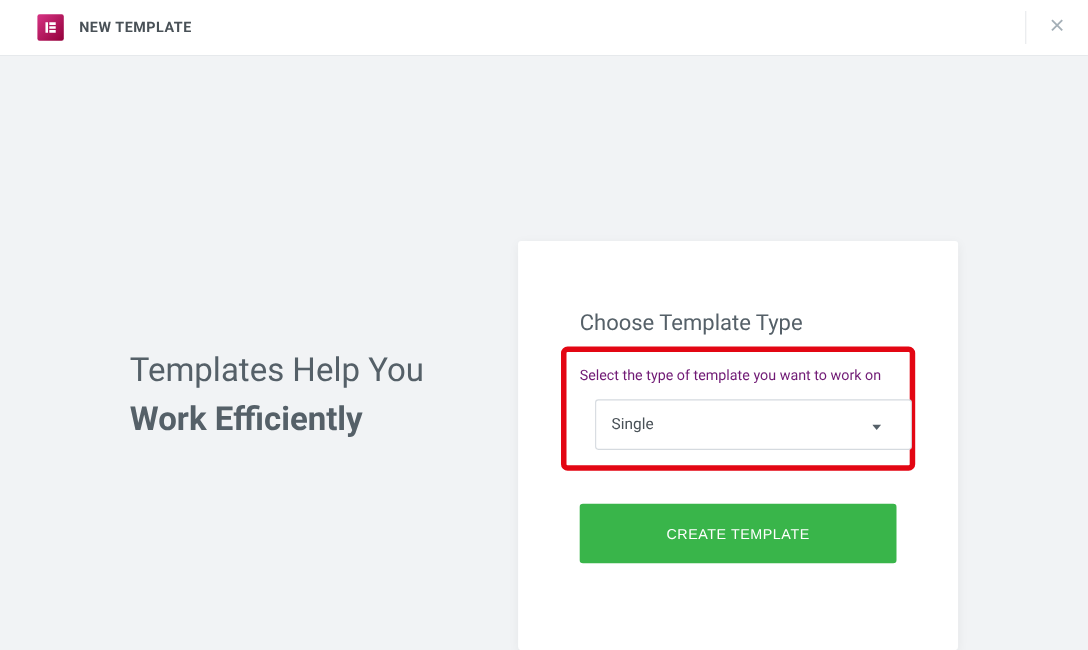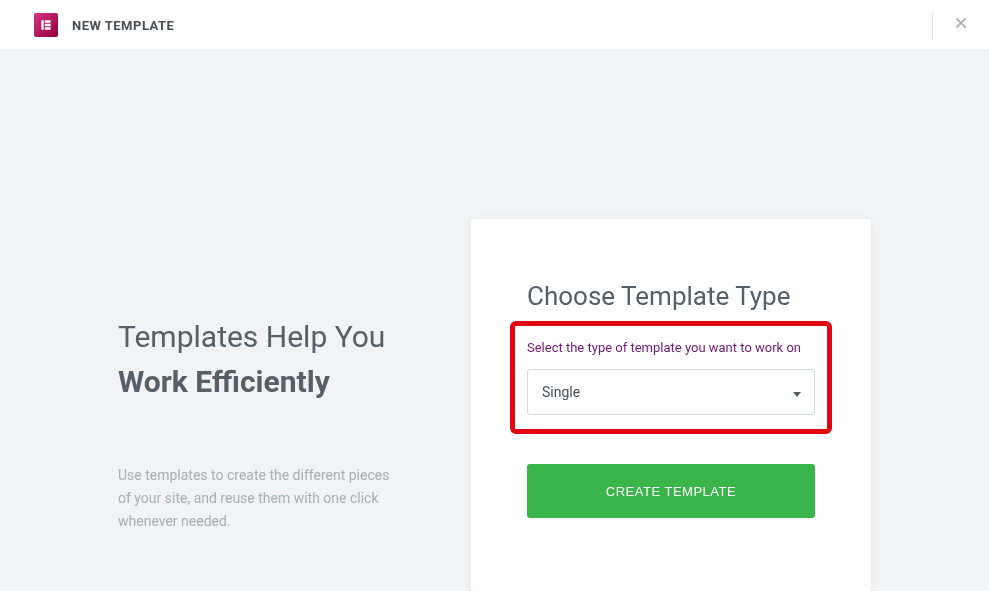--- a/index.html
+++ b/index.html
@@ -68,41 +68,41 @@
     }
     .left-panel {
       width: 471px;
       padding: 263px 40px 0 118px;
     }
     .headline {
       font-size: 30px;
       color: #556068;
       line-height: 1.5;
       font-weight: 400;
-      margin-bottom: 60px;
+      margin-bottom: 24px;
     }
     .headline strong {
       font-weight: 700;
     }
     .description {
       font-size: 14px;
       color: #a4afb7;
       line-height: 1.65;
       max-width: 280px;
     }
     .right-panel {
       background: #fff;
       width: 400px;
       margin-top: 168px;
       padding: 62px 56px 40px 56px;
       border-radius: 3px;
       box-shadow: 0 2px 10px rgba(0,0,0,0.05);
     }
     .panel-title {
-      font-size: 26px;
+      font-size: 20px;
       color: #556068;
       font-weight: 400;
       margin-bottom: 28px;
     }
     .field-group {
       margin-bottom: 22px;
     }
     .highlight-box {
       border: 5px solid #e30613;
       border-radius: 6px;
@@ -122,20 +122,21 @@
       width: 100%;
       height: 46px;
       border: 1px solid #d5dadf;
       border-radius: 3px;
       padding: 0 14px;
       font-size: 14px;
       color: #495157;
       background: #fff;
       outline: none;
       font-family: inherit;
+      margin-left: 14px;
     }
     .select-input {
       appearance: none;
       cursor: pointer;
     }
     .select-caret {
       position: absolute;
       right: 14px;
       top: 50%;
       transform: translateY(-50%);
@@ -178,21 +179,20 @@
         </svg>
     </span>
   </div>
 </div>
 
 <div class="content">
   <div class="left-panel">
     <h1 class="headline">
       <span>Templates Help You </span><strong>Work Efficiently</strong>
     </h1>
-    <p class="description">Use templates to create the different pieces of your site, and reuse them with one click whenever needed.</p>
   </div>
 
   <div class="right-panel">
     <h2 class="panel-title">Choose Template Type</h2>
 
     <div class="highlight-box">
       <div class="field-label">Select the type of template you want to work on</div>
       <div class="select-wrap">
         <select class="select-input">
           <option>Single</option>

